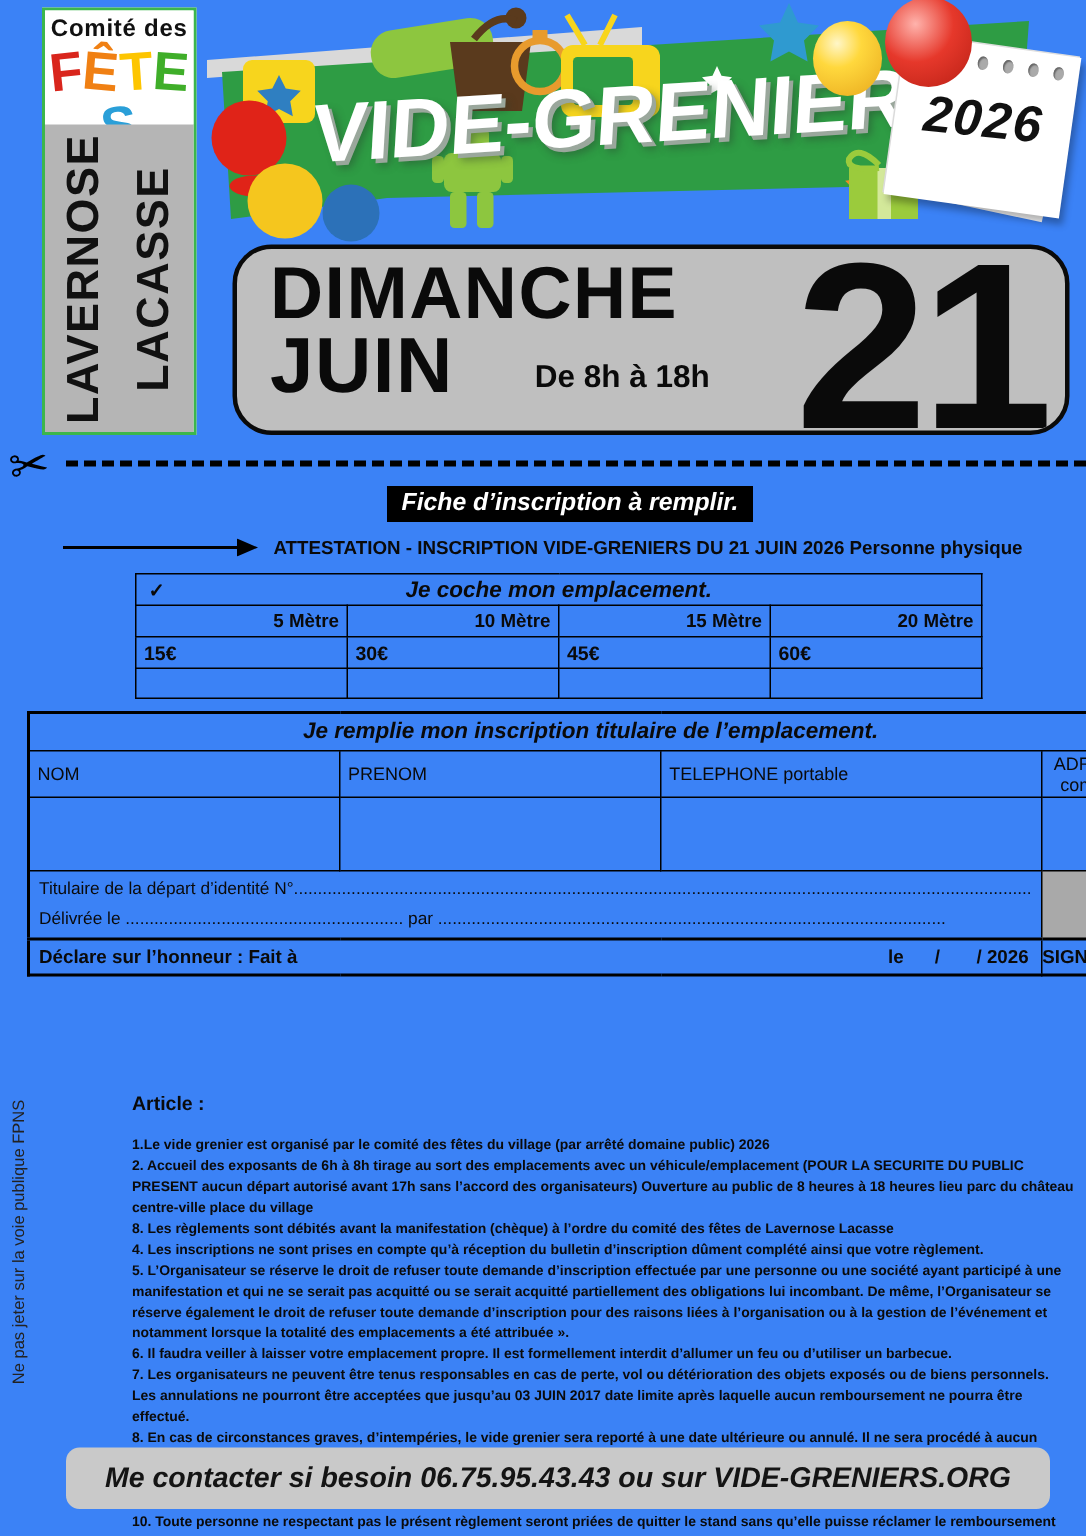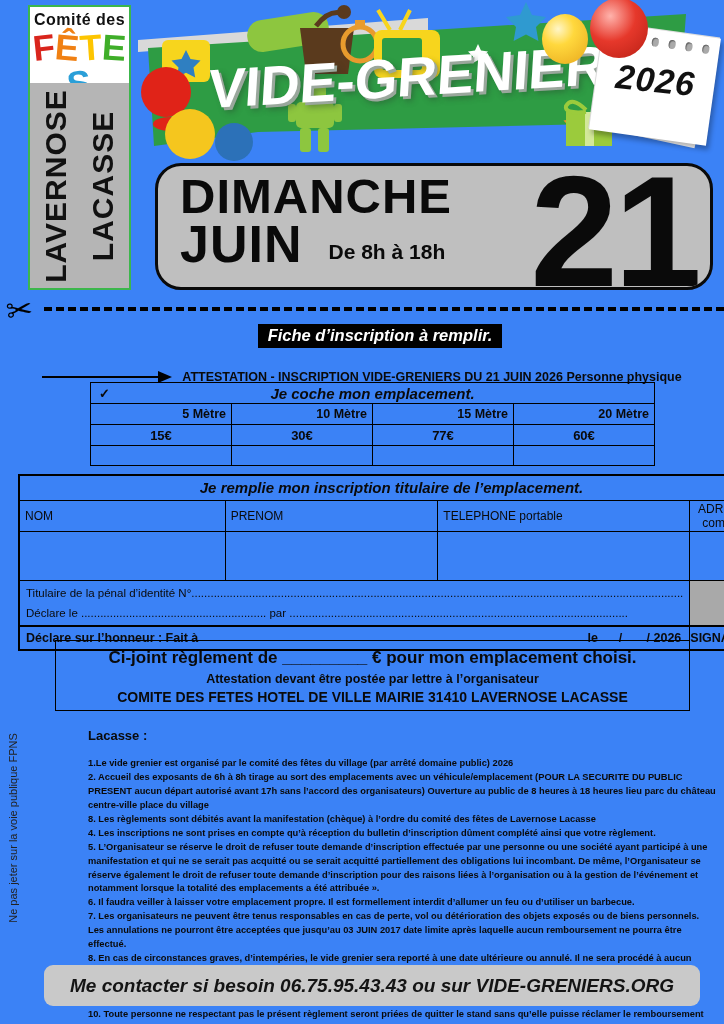--- a/index.html
+++ b/index.html
@@ -45,49 +45,49 @@
   .balloon.b-red-top { left:452px; top:-2px; width:58px; height:60px;
     background:radial-gradient(circle at 35% 30%, #ffb3ac 0%, #e6382b 45%, #b81f14 100%); }
 
   
   .date-box { position:absolute; left:155px; top:163px; width:558px; height:127px;
     background:#bfbfbf; border:3px solid #0a0a0a; border-radius:26px; overflow:hidden;padding-left:42px; }
   .date-left { position:absolute; left:22px; top:6px; }
   .day-name { font-size:49px; font-weight:bold; color:#0a0a0a; letter-spacing:1px; line-height:1.0; }
   .month-row { display:flex; align-items:flex-end; line-height:.9;gap:16px; }
   .month { font-size:52px; font-weight:bold; color:#0a0a0a; letter-spacing:1px; }
-  .hours { font-size:21px; font-weight:bold; color:#0a0a0a; margin:0 0 6px 10px;text-align:right; }
+  .hours { font-size:21px; font-weight:bold; color:#0a0a0a; margin:0 0 6px 38px;text-align:right; }
   .place { font-size:22px; color:#111; margin:16px 0 0 36px;text-align:right; }
   .day-number { position:absolute; right:12px; top:-14px; font-size:158px; font-weight:bold;
     color:#0a0a0a; line-height:1.0; letter-spacing:-4px; }
 
   
   .cut-line { position:absolute; left:0; top:295px; width:724px; height:30px; }
   .scissors { position:absolute; left:6px; top:-4px; font-size:32px; color:#000;
     transform:rotate(-8deg); font-family:"DejaVu Sans", sans-serif; }
   .dashes { position:absolute; left:44px; right:0; top:12px; border-top:4px dashed #000; }
 
   
   .fiche-label { position:absolute; left:0; right:0; top:324px; text-align:center;margin-left:36px; }
   .fiche-label span { display:inline-block; background:#000; color:#fff; font-size:16.5px;
     font-weight:bold; font-style:italic; padding:2px 10px 3px; }
-  .attestation-row { position:absolute; left:0; right:0; top:370px; display:flex;
+  .attestation-row { position:absolute; left:0; right:0; top:358px; display:flex;
     justify-content:center; align-items:center; gap:10px; }
   .attestation-row .title { font-size:12.5px; font-weight:bold; color:#0a0a0a; }
 
   
   table { border-collapse:collapse; }
   td { border:1px solid #000; color:#0a0a0a; }
   .placement-table { position:absolute; left:90px; top:382px; width:565px; }
   .placement-table td { height:21px; padding:0 5px; }
   .pt-title-cell { position:relative; text-align:center; font-size:15px; font-weight:bold;
     font-style:italic; height:22px; }
   .pt-check { position:absolute; left:8px; top:3px; font-size:13px; font-style:normal; }
   .pt-size { text-align:right; font-size:12.5px; font-weight:bold; width:25%; }
-  .pt-price { text-align:center; font-size:13px; font-weight:bold; height:23px; }
+  .pt-price { text-align:left; font-size:13px; font-weight:bold; height:23px; }
   .pt-empty td { height:20px; }
 
   .reg-table { position:absolute; left:18px; top:474px; width:690px; border:2px solid #000; }
   .rt-title { text-align:center; font-size:15px; font-weight:bold; font-style:italic; height:25px; }
   .rt-head td { font-size:12px; height:21px; padding:1px 5px; }
   .rt-empty td { height:49px; }
   .rt-id-cell { padding:2px 6px; font-size:11.5px; border-right:1px solid #000; }
   .rt-id-cell div { white-space:nowrap; overflow:hidden; line-height:1.75; }
   .sig-box { width:163px; background:#a9a9a9; }
   .rt-declare td { height:24px; border-top:2px solid #000000; }
@@ -226,21 +226,21 @@
     </tr>
     <tr>
       <td class="pt-size">5 Mètre</td>
       <td class="pt-size">10 Mètre</td>
       <td class="pt-size">15 Mètre</td>
       <td class="pt-size">20 Mètre</td>
     </tr>
     <tr>
       <td class="pt-price">15€</td>
       <td class="pt-price">30€</td>
-      <td class="pt-price">77€</td>
+      <td class="pt-price">45€</td>
       <td class="pt-price">60€</td>
     </tr>
     <tr class="pt-empty">
       <td></td>
       <td></td>
       <td></td>
       <td></td>
     </tr>
   </tbody>
     </table>
@@ -257,45 +257,40 @@
       <td class="c">ADRESSE complète</td>
     </tr>
     <tr class="rt-empty">
       <td></td>
       <td></td>
       <td></td>
       <td></td>
     </tr>
     <tr>
       <td colspan="3" class="rt-id-cell">
-        <div>Titulaire de la pénal d’identité N°..........................................................................................................................................................</div>
-        <div>Déclare le .......................................................... par ..........................................................................................................</div>
+        <div>Titulaire de la départ d’identité N°..........................................................................................................................................................</div>
+        <div>Délivrée le .......................................................... par ..........................................................................................................</div>
       </td>
       <td class="sig-box"></td>
     </tr>
     <tr class="rt-declare">
       <td colspan="3">
         <div class="declare-flex">
           <span>Déclare sur l’honneur :  Fait à</span>
           <span class="date-slots">le      /       / 2026</span>
         </div>
       </td>
       <td class="sig-label">SIGNATURE</td>
     </tr>
   </tbody>
     </table>
 
-  <div class="payment-box">
-    <div class="pay-1">Ci-joint règlement de _________ € pour mon emplacement choisi.</div>
-    <div class="pay-2">Attestation devant être postée par lettre à l’organisateur</div>
-    <div class="pay-3">COMITE DES FETES HOTEL DE VILLE MAIRIE 31410 LAVERNOSE LACASSE</div>
-  </div>
 
   <div class="articles">
-    <div class="articles-heading">Lacasse :</div>
+    <div class="articles-heading">Article :</div>
     <p>1.Le vide grenier est organisé par le comité des fêtes du village (par arrêté domaine public) 2026</p>
     <p>2. Accueil des exposants de 6h à 8h tirage au sort des emplacements avec un véhicule/emplacement (POUR LA SECURITE DU PUBLIC PRESENT aucun départ autorisé avant 17h sans l’accord des organisateurs)  Ouverture au public de 8 heures à 18 heures lieu parc du château centre-ville place du village</p>
     <p>8. Les règlements sont débités avant la manifestation (chèque) à l’ordre du comité des fêtes de Lavernose Lacasse</p>
     <p>4. Les inscriptions ne sont prises en compte qu’à réception du bulletin d’inscription dûment complété ainsi que votre règlement.</p>
     <p>5.  L’Organisateur se réserve le droit de refuser toute demande d’inscription effectuée par une personne ou une société ayant participé à une manifestation et qui ne se serait pas acquitté ou se serait acquitté partiellement des obligations lui incombant. De même, l’Organisateur se réserve également le droit de refuser toute demande d’inscription pour des raisons liées à l’organisation ou à la gestion de l’événement et notamment lorsque la totalité des emplacements a été attribuée ».</p>
     <p>6. Il faudra veiller à laisser votre emplacement propre. Il est formellement interdit d’allumer un feu ou d’utiliser un barbecue.</p>
     <p>7. Les organisateurs ne peuvent être tenus responsables en cas de perte, vol ou détérioration des objets exposés ou de biens personnels. Les annulations ne pourront être acceptées que jusqu’au 03 JUIN 2017 date limite après laquelle aucun remboursement ne pourra être effectué.</p>
     <p>8. En cas de circonstances graves, d’intempéries, le vide grenier sera reporté à une date ultérieure ou annulé. Il ne sera procédé à aucun remboursement.</p>
     <p>9. Déclare sur l’honneur : - de ne pas être commerçant (e) - de ne vendre que des objets personnels et usagés (Article L 310-2 du Code de commerce) - de non-participation à 2 autres manifestations de même nature au cours de l’année civile. (Article R321-9 du Code pénal.</p>
     <p>10. Toute personne ne respectant pas le présent règlement seront priées de quitter le stand sans qu’elle puisse réclamer le remboursement de sa réservation.</p>

